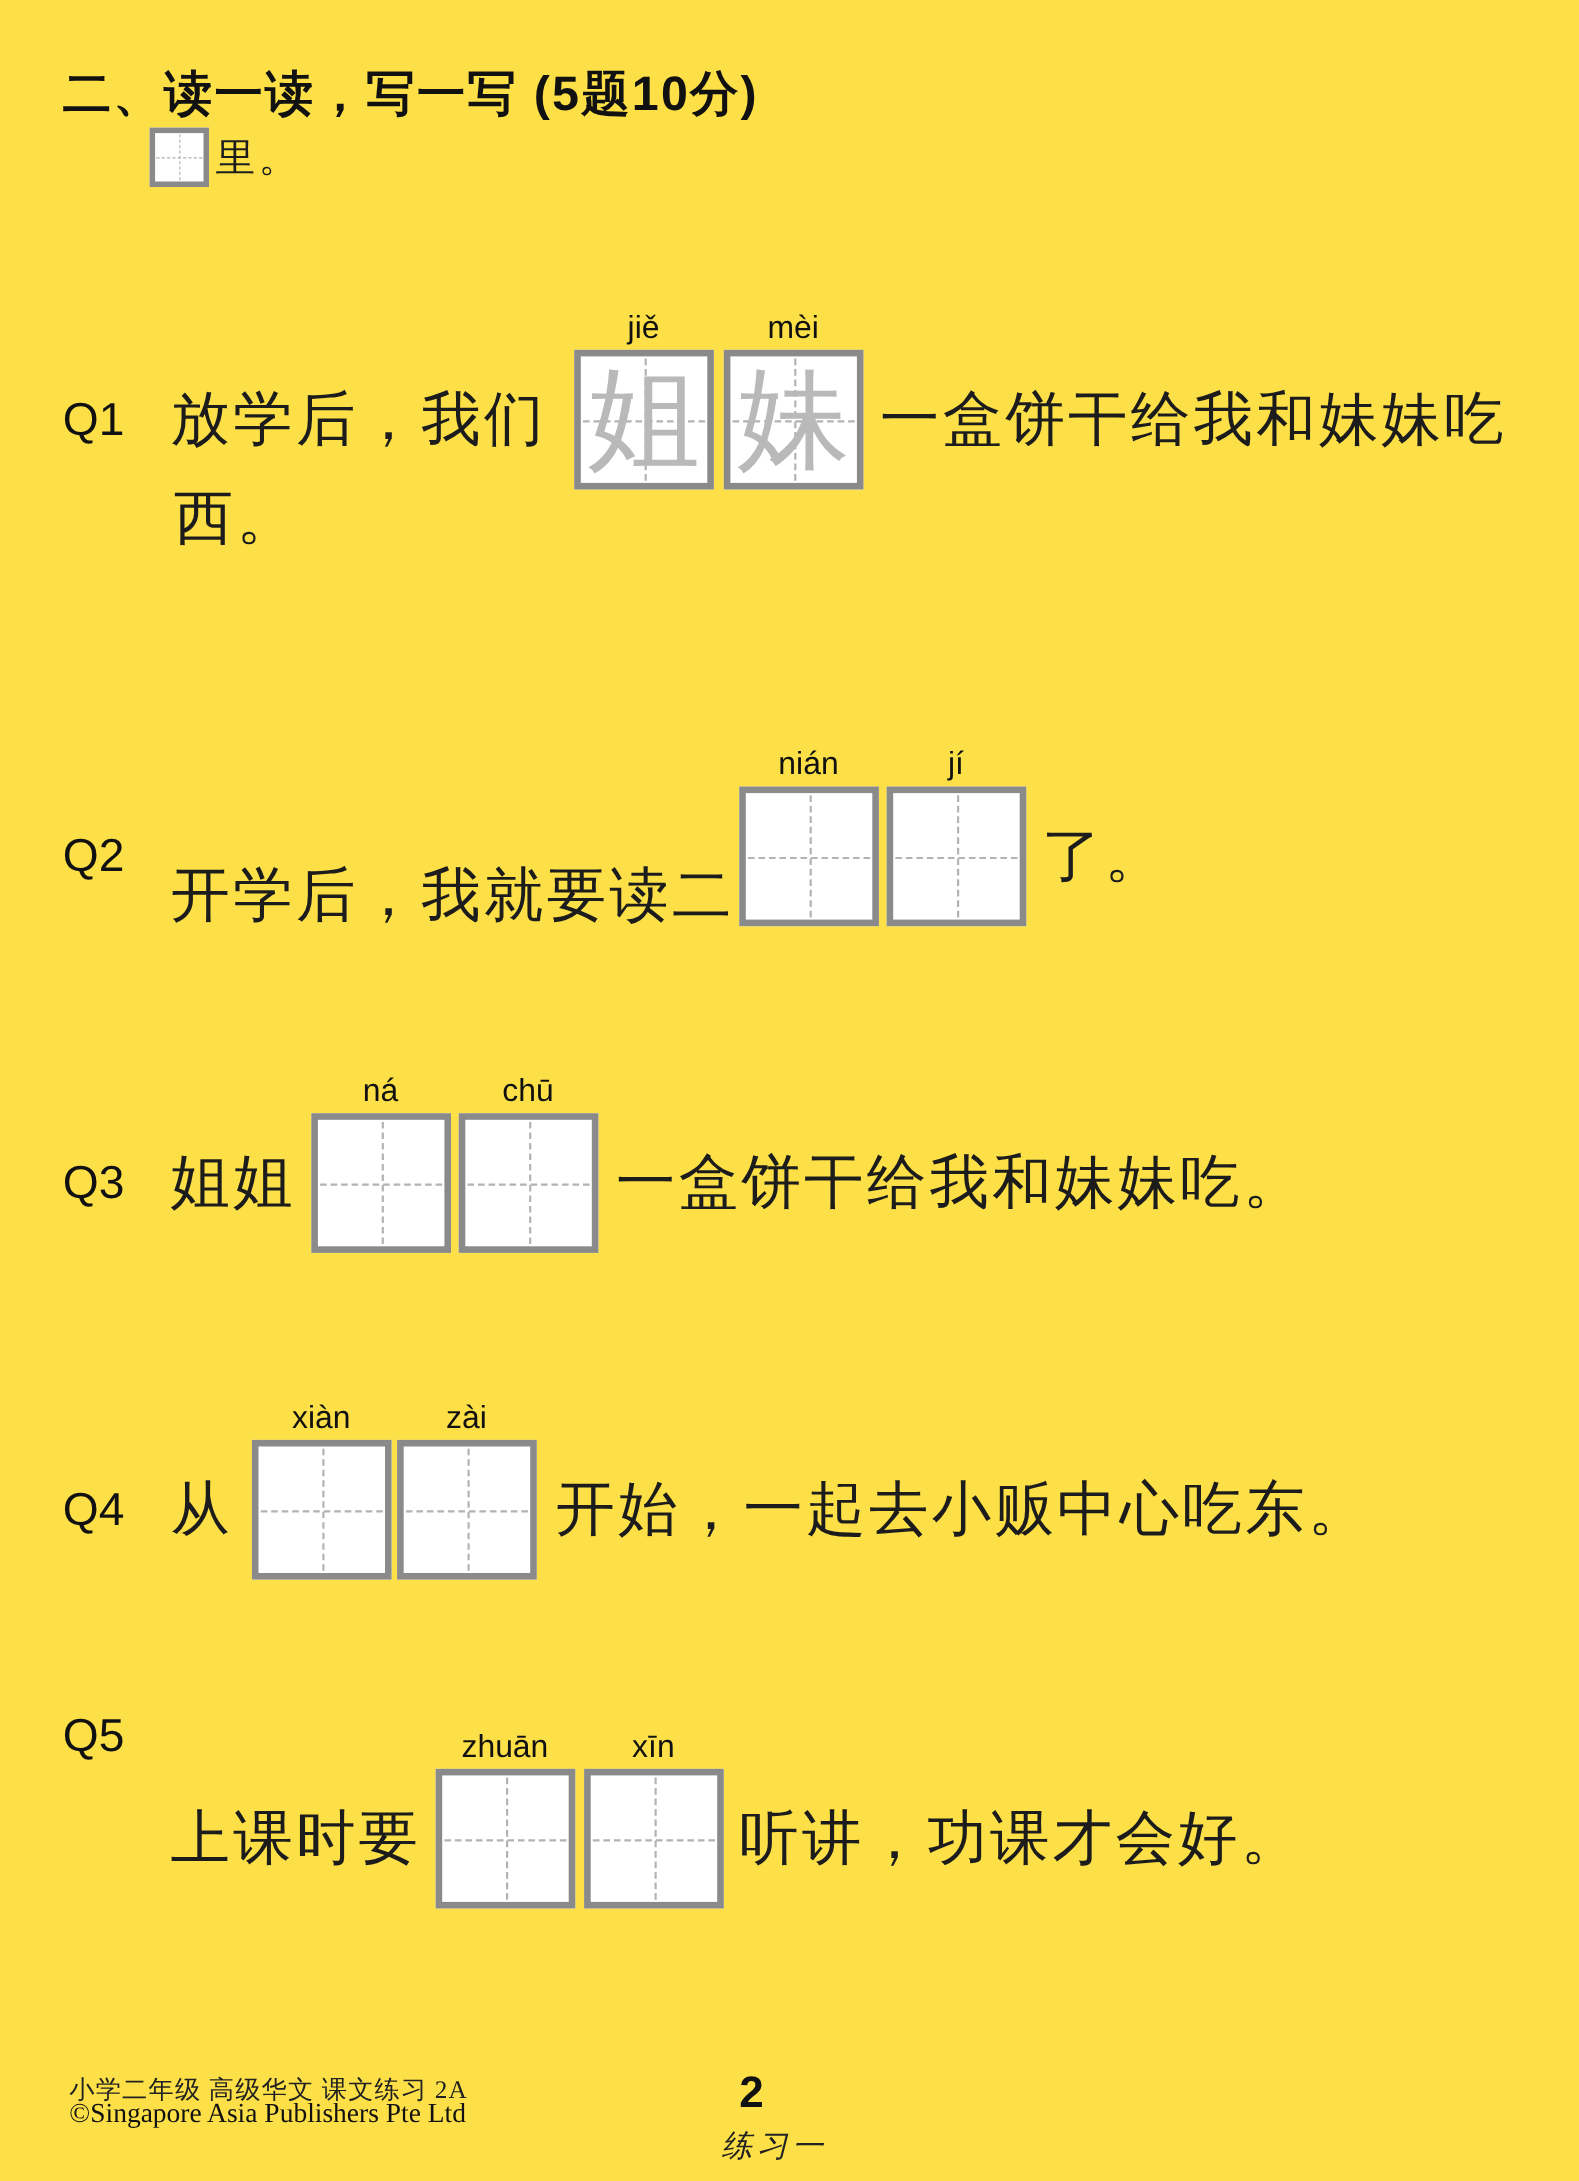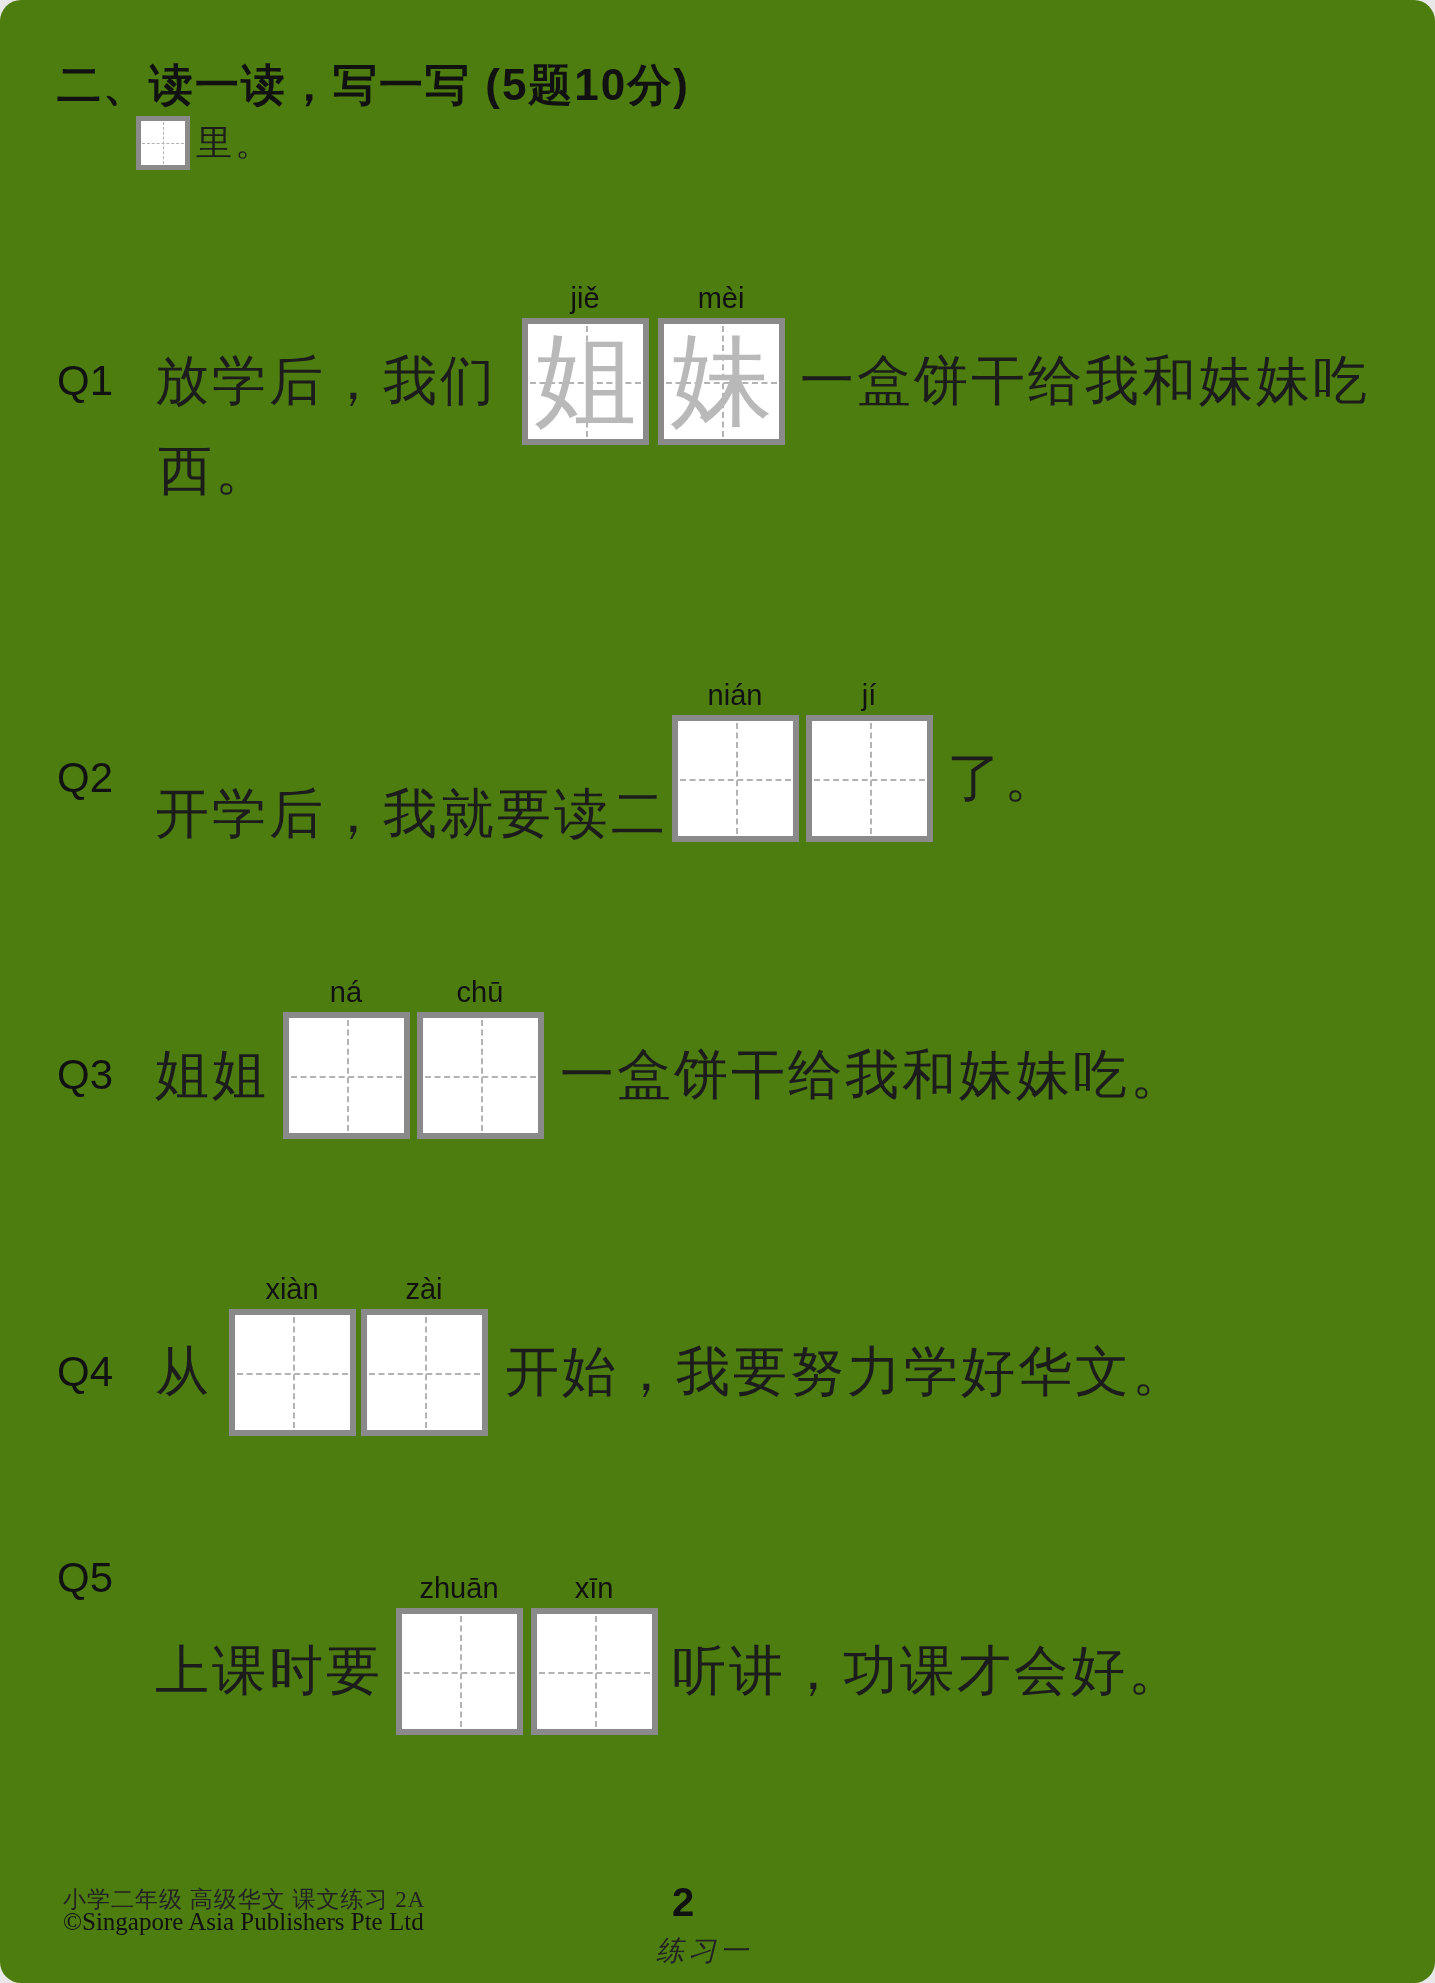--- a/index.html
+++ b/index.html
@@ -1,25 +1,24 @@
 <!DOCTYPE html>
 <html><head>
 <meta charset="utf-8">
 <style>
   * { margin:0; padding:0; box-sizing:border-box; }
   html,body { background:#e8e8e8; }
   .page {
     position:relative;
     width:1435px; height:1983px;
-    background:#4d7c0f;
+    background:#fde047;
     margin:0 auto;
     font-family:"Liberation Serif", serif;
     color:#1c1c1c;
     overflow:hidden;
-    border-radius:21px;
   }
   .abs { position:absolute; }
 
   .section-title {
     left:57px; top:56px;
     font-family:"Liberation Sans", sans-serif;
     font-weight:700;
     font-size:44px;
     letter-spacing:2px;
     color:#111;
@@ -179,21 +178,21 @@
     <div class="pinyin" style="left:292px; top:1273px;">xiàn</div>
     <div class="pinyin" style="left:424px; top:1273px;">zài</div>
     <div class="wbox" style="left:229px; top:1309px;">
       <span class="gv"></span>
       <span class="gh"></span>
     </div>
     <div class="wbox" style="left:361px; top:1309px;">
       <span class="gv"></span>
       <span class="gh"></span>
     </div>
-    <div class="qtext" style="left:505px; top:1339px;">开始，我要努力学好华文。</div>
+    <div class="qtext" style="left:505px; top:1339px;">开始，一起去小贩中心吃东。</div>
   </div>
 
   <div>
     <div class="qlabel" style="left:57px; top:1553px;">Q5</div>
     <div class="qtext" style="left:155px; top:1638px;">上课时要</div>
     <div class="pinyin" style="left:459px; top:1572px;">zhuān</div>
     <div class="pinyin" style="left:594px; top:1572px;">xīn</div>
     <div class="wbox" style="left:396px; top:1608px;">
       <span class="gv"></span>
       <span class="gh"></span>

